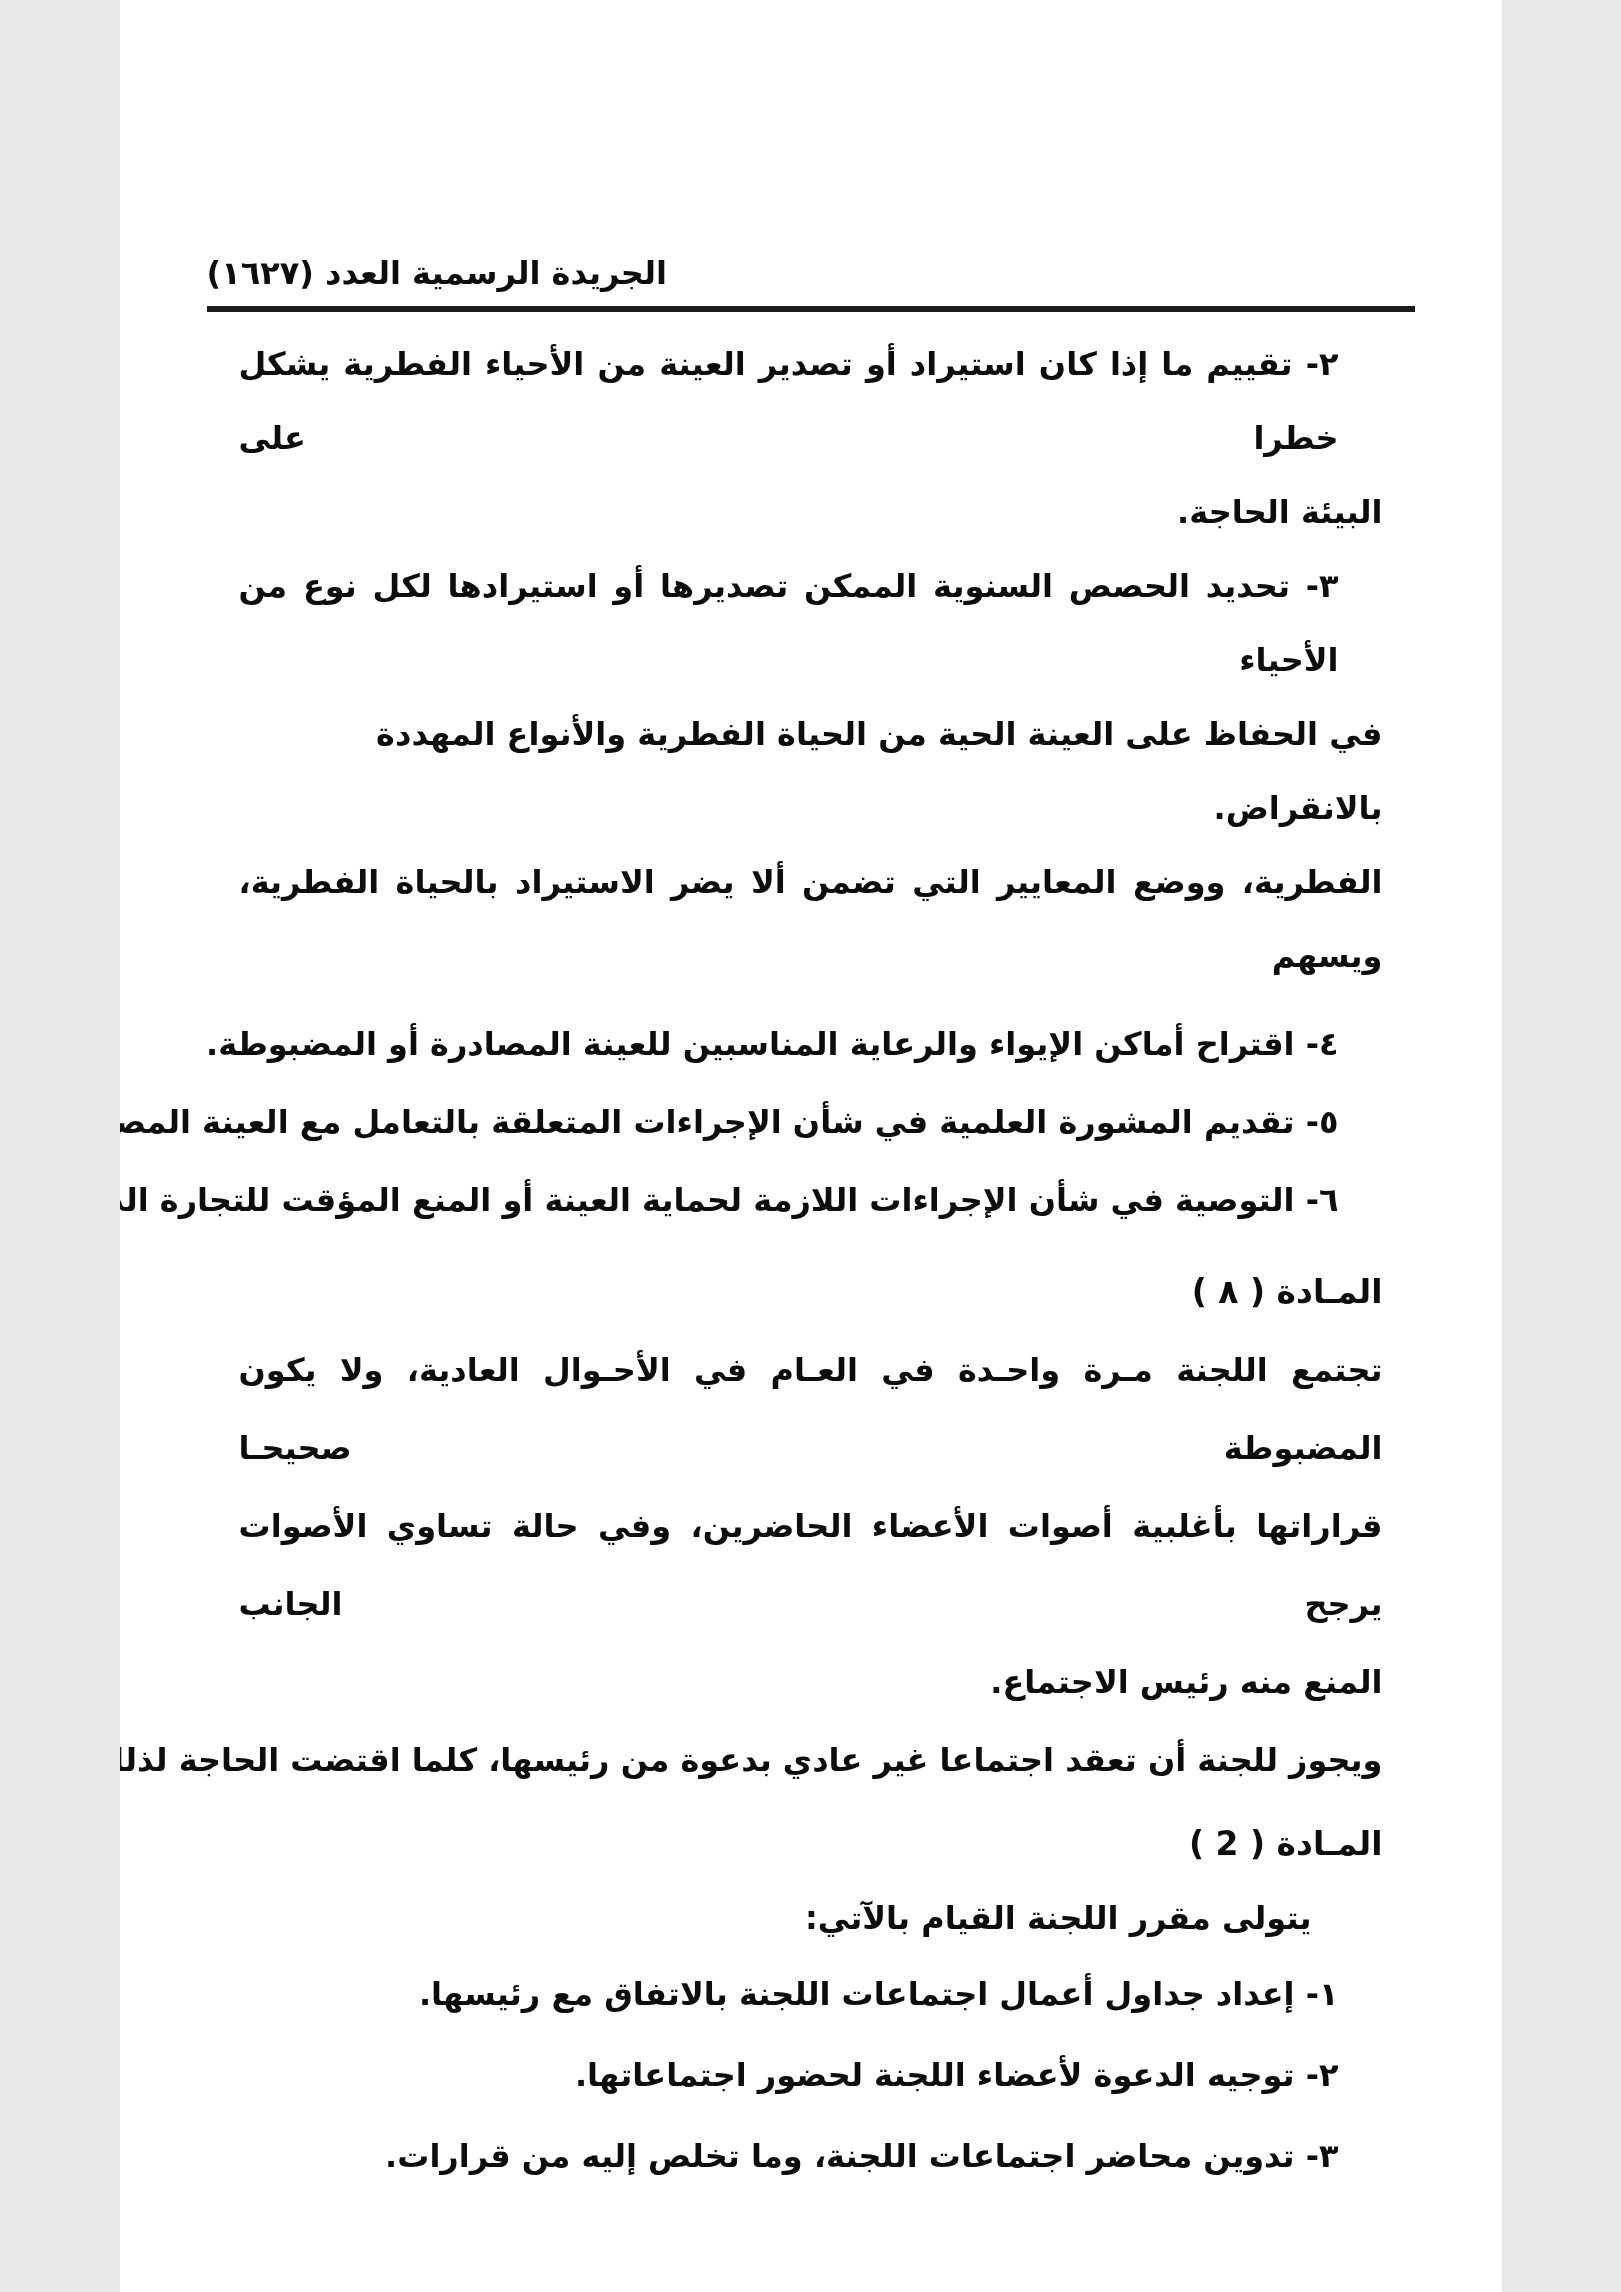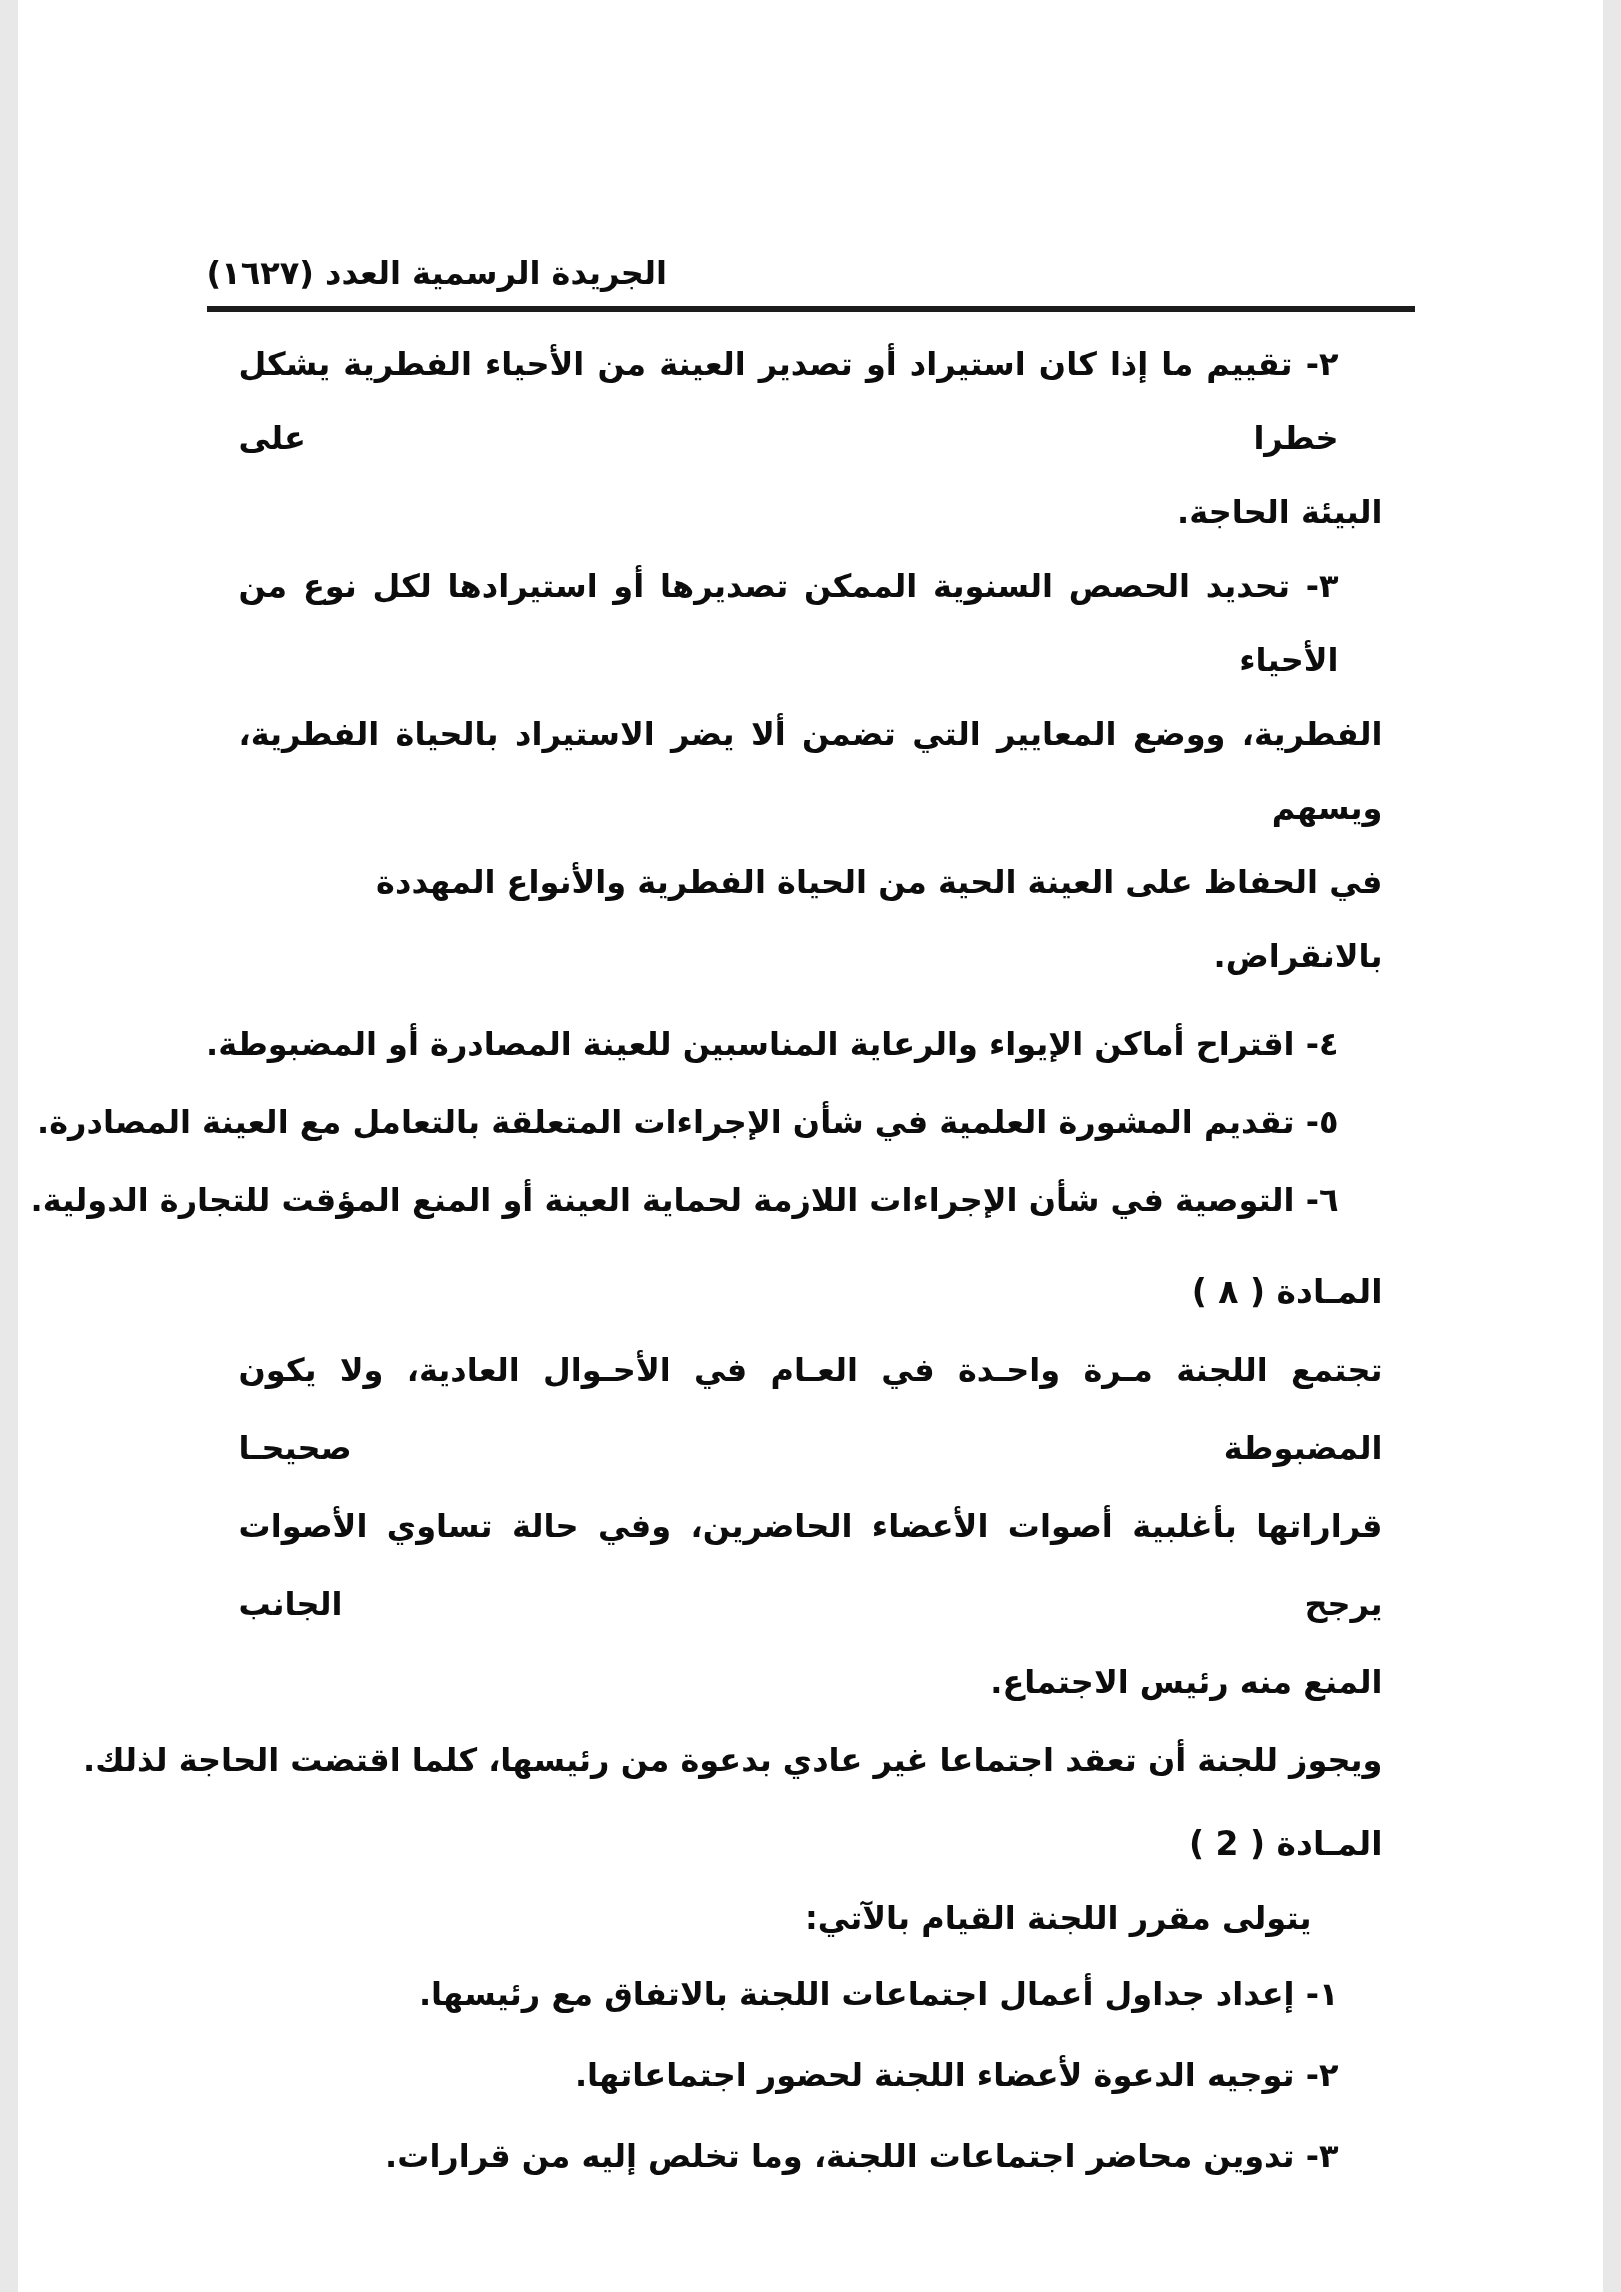--- a/index.html
+++ b/index.html
@@ -1,18 +1,18 @@
 <!DOCTYPE html>
 <html lang="ar" dir="rtl"><head>
 <meta charset="utf-8">
 <style>
   html, body { margin: 0; padding: 0; background: #e8e8e8; }
   .page {
     position: relative;
-    width: 1585px;
+    width: 1382px;
     height: 2293px;
     margin: 0 auto;
     background: #ffffff;
     direction: rtl;
     font-family: "DejaVu Sans", sans-serif;
     font-weight: 700;
     color: #0d0d0d;
     overflow: hidden;
   }
   .content {
@@ -75,22 +75,22 @@
 
     <main>
 
       <section class="wide">
         <div class="line stretch num-indent">٢- تقييم ما إذا كان استيراد أو تصدير العينة من الأحياء الفطرية يشكل خطرا على</div>
         <div class="line">البيئة الحاجة.</div>
       </section>
 
       <section class="wide">
         <div class="line stretch num-indent">٣- تحديد الحصص السنوية الممكن تصديرها أو استيرادها لكل نوع من الأحياء</div>
+        <div class="line">في الحفاظ على العينة الحية من الحياة الفطرية والأنواع المهددة بالانقراض.</div>
         <div class="line stretch">الفطرية، ووضع المعايير التي تضمن ألا يضر الاستيراد بالحياة الفطرية، ويسهم</div>
-        <div class="line">في الحفاظ على العينة الحية من الحياة الفطرية والأنواع المهددة بالانقراض.</div>
       </section>
 
       <section class="gap12">
         <div class="line lh80 num-indent">٤- اقتراح أماكن الإيواء والرعاية المناسبين للعينة المصادرة أو المضبوطة.</div>
       </section>
 
       <section>
         <div class="line lh80 num-indent">٥- تقديم المشورة العلمية في شأن الإجراءات المتعلقة بالتعامل مع العينة المصادرة.</div>
       </section>
 

